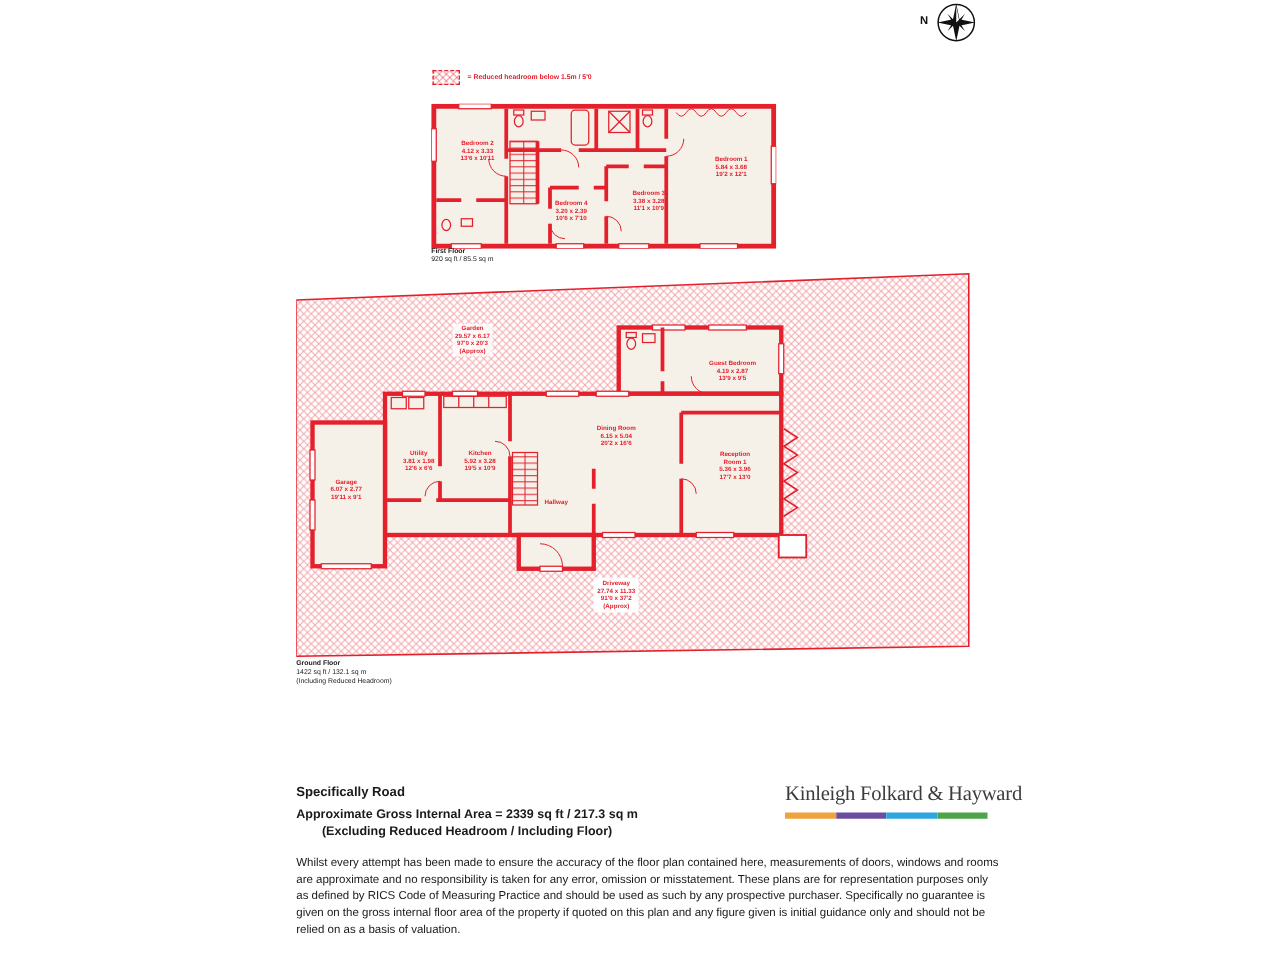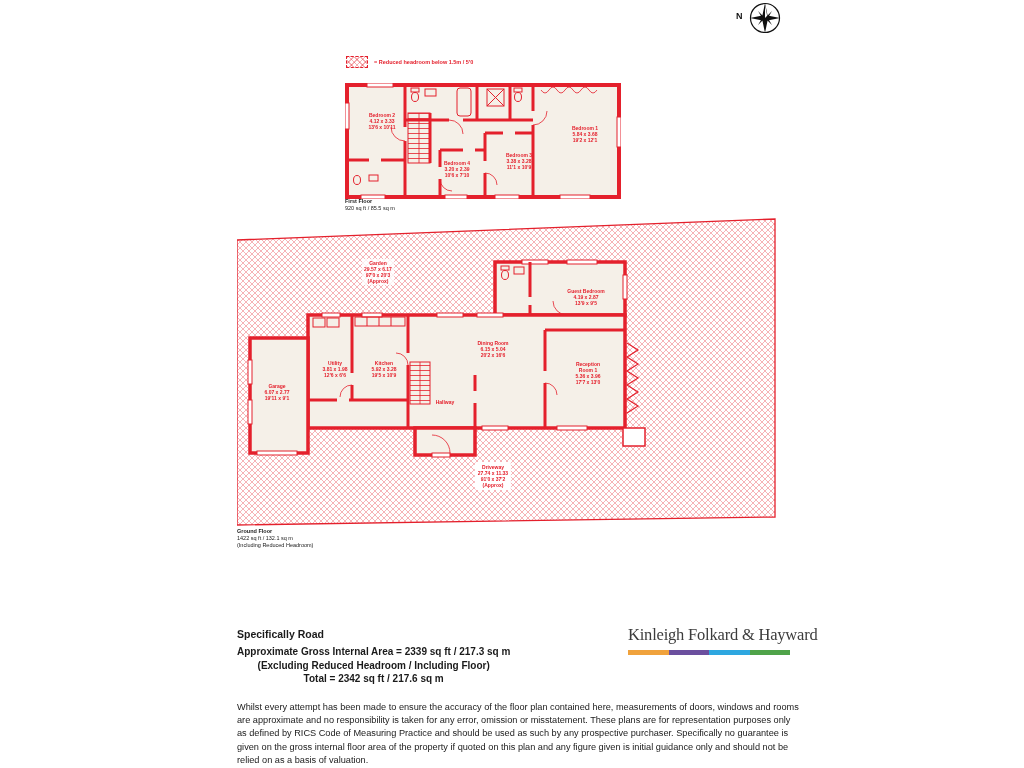--- a/index.html
+++ b/index.html
@@ -32,21 +32,21 @@
   .room-label.white-card { background:#fff; padding:2px 3px; border-radius:2px; }
 
   
   .floor-caption { position:absolute; font-size:5.5px; line-height:7px; color:#1a1a1a; z-index:5; }
   .floor-caption .t { font-weight:bold; display:block; }
 
   
   .summary { position:absolute; left:237px; top:628px; color:#1a1a1a; }
   .summary .addr { font-size:10.5px; font-weight:bold; margin-bottom:5px; }
   .summary .ln { font-size:10px; font-weight:bold; line-height:13.5px;text-align:center; }
-  .disclaimer { position:absolute; left:237px; top:701px; width:565px;
+  .disclaimer { position:absolute; left:237px; top:684px; width:565px;
     font-size:9.2px; line-height:13.2px; color:#1a1a1a; }
 
   
   .logo { position:absolute; left:628px; top:625px; width:162px; }
   .logo-text { font-size:16.5px; color:#3c3c3c; letter-spacing:-0.2px; white-space:nowrap;font-family:Liberation Serif, serif; }
   .logo-bars { display:flex; margin-top:5px; height:5px; width:162px; }
   .logo-bars span { flex:1 1 25%; height:5px; }
   .bar-orange { background:#F0A23C; }
   .bar-purple { background:#6B4F9E; }
   .bar-blue   { background:#2EA7E0; }
@@ -269,21 +269,20 @@
   <div class="floor-caption" style="left:237px; top:528px;">
     <span class="t">Ground Floor</span>
     <span>1422 sq ft / 132.1 sq m</span><br>
     <span>(Including Reduced Headroom)</span>
   </div>
 
   <div class="summary">
     <div class="addr">Specifically Road</div>
     <div class="ln">Approximate Gross Internal Area = 2339 sq ft / 217.3 sq m</div>
     <div class="ln">(Excluding Reduced Headroom / Including Floor)</div>
-    <div class="ln">Total = 2342 sq ft / 217.6 sq m</div>
   </div>
   <div class="disclaimer">Whilst every attempt has been made to ensure the accuracy of the floor plan contained here, measurements of doors, windows and rooms are approximate and no responsibility is taken for any error, omission or misstatement. These plans are for representation purposes only as defined by RICS Code of Measuring Practice and should be used as such by any prospective purchaser. Specifically no guarantee is given on the gross internal floor area of the property if quoted on this plan and any figure given is initial guidance only and should not be relied on as a basis of valuation.</div>
 
   <div class="logo">
     <div class="logo-text">Kinleigh Folkard &amp; Hayward</div>
     <div class="logo-bars">
       <span class="bar-orange"></span>
       <span class="bar-purple"></span>
       <span class="bar-blue"></span>
       <span class="bar-green"></span>

